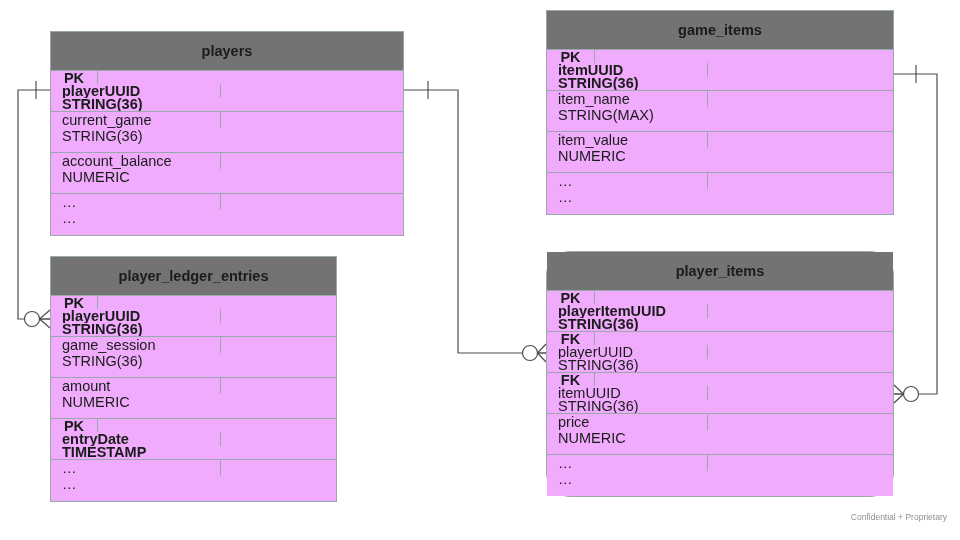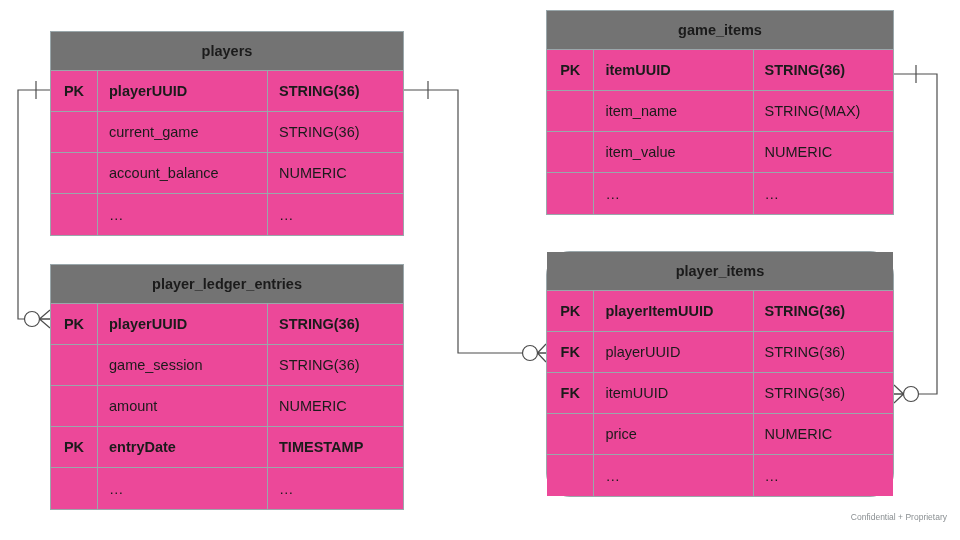--- a/index.html
+++ b/index.html
@@ -51,21 +51,22 @@
     color: #1b1b1b;
     border-bottom: 1px solid #9aa7ab;
     box-sizing: border-box;
     background: #737373;
   }
   .row {
     display: flex;
     height: 41px;
     box-sizing: border-box;
     border-bottom: 1px solid #9aa7ab;
-    background: #ec4899;
+    background: #f0abfc;
+    flex-direction: column;
   }
   .row:last-child {
     border-bottom: none;
   }
   .cell {
     box-sizing: border-box;
     display: flex;
     align-items: center;
     font-size: 14.5px;
     color: #1b1b1b;
@@ -100,22 +101,21 @@
   .right-entity .cell.type { width: 141px; }
 
   #tbl-players {
     left: 50px;
     top: 31px;
     width: 354px;
   }
   #tbl-ledger {
     left: 50px;
     top: 256px;
-    width: 354px;
-    margin-top: 8px;
+    width: 287px;
   }
   #tbl-game-items {
     left: 546px;
     top: 10px;
     width: 348px;
   }
   #tbl-player-items {
     left: 546px;
     top: 251px;
     width: 348px;

